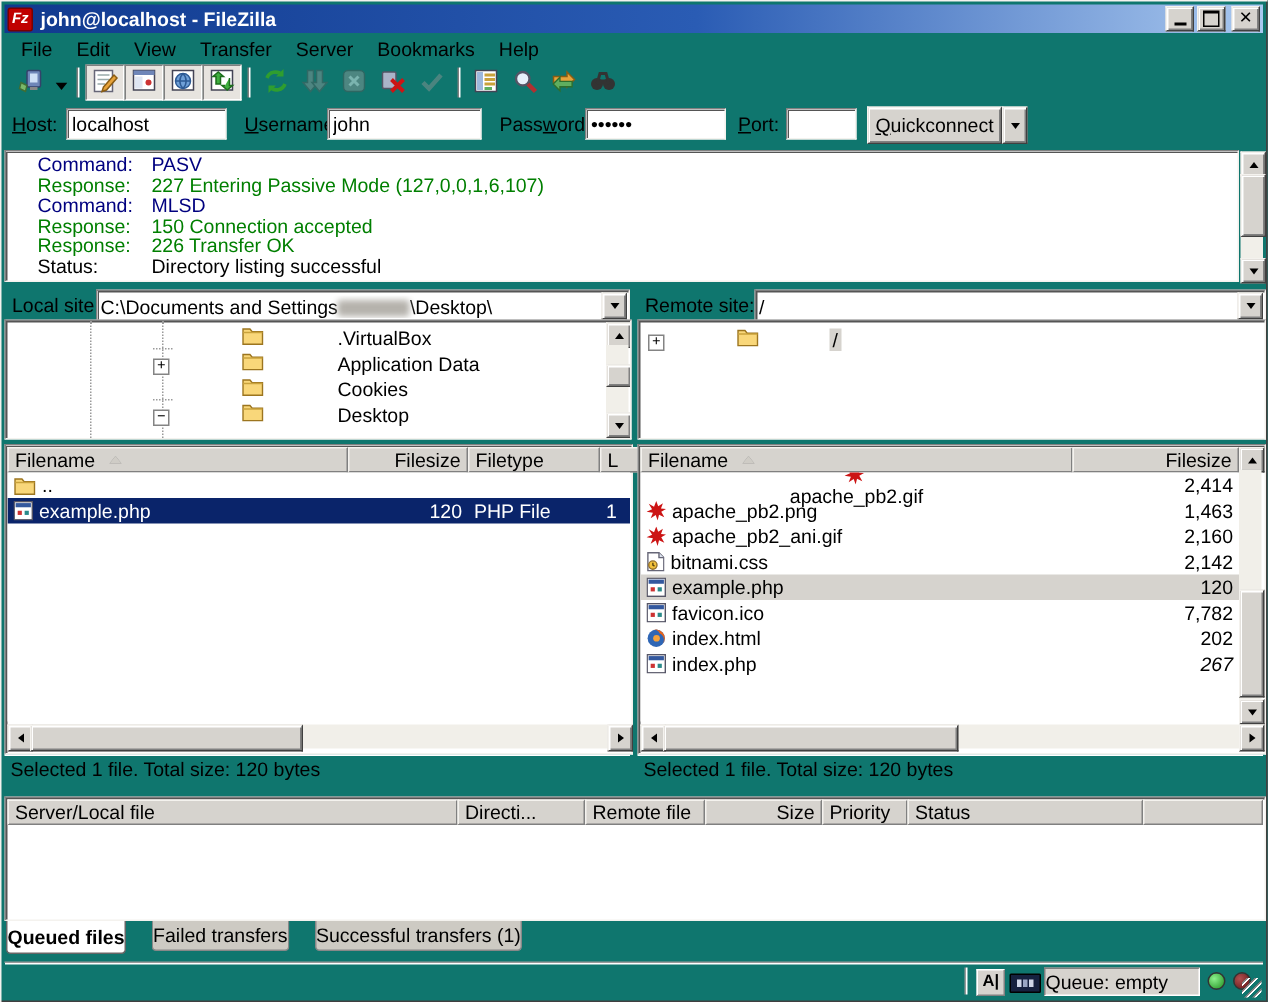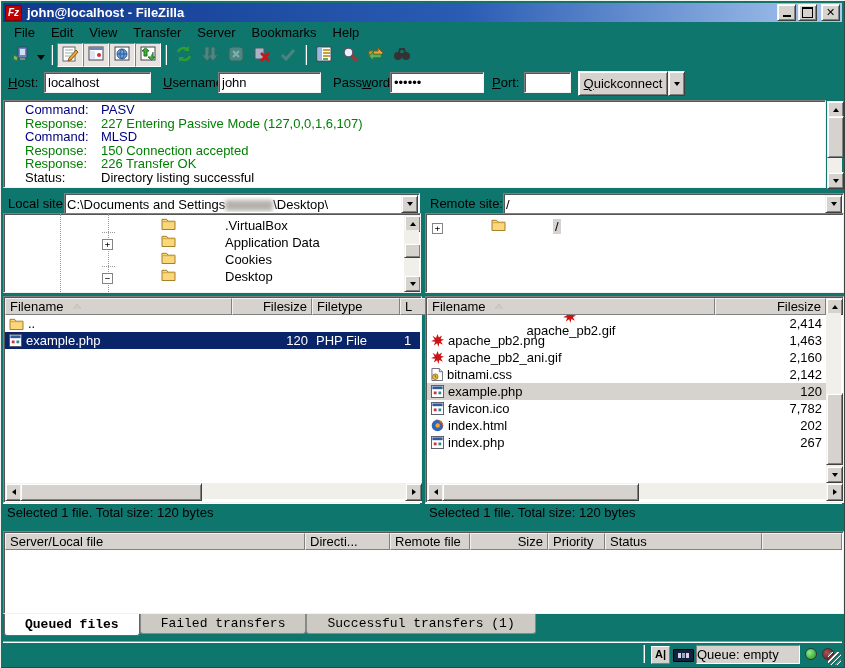--- a/index.html
+++ b/index.html
@@ -77,22 +77,22 @@
   .rows{position:absolute;background:#fff;overflow:hidden;}
   .frow{display:flex;height:17px;align-items:center;}
   .fcell{padding:0 4px;overflow:hidden;white-space:nowrap;box-sizing:border-box;flex:none;display:flex;align-items:center;}
   .fcell.r{justify-content:flex-end;}
   .fcell .ic{margin-right:4px;flex:none;display:flex;}
   .sel-active{background:#0a246a;color:#fff;}
   .sel-row-inactive{background:#d6d3ce;}
   .status-strip{height:18px;display:flex;align-items:center;padding-left:4px;box-sizing:border-box;
     border-top:1px solid #fff;}
   
-  .tab{height:20px;display:flex;align-items:center;padding:0 20px;margin-right:0;
-    background:#cdcac3;border:1px solid #888;border-top:none;border-radius:0 0 3px 3px;box-sizing:border-box;font-family:Liberation Mono, monospace;}
+  .tab{height:20px;display:flex;align-items:center;padding:0 0;margin-right:17px;
+    background:#cdcac3;border:1px solid #888;border-top:none;border-radius:0 0 3px 3px;box-sizing:border-box;}
   .tab.active{background:#fff;font-weight:bold;height:22px;border-color:#666;}
   .statusbar{left:3px;top:641px;width:839px;height:24px;border-top:1px solid #9a9a9a;box-shadow:inset 0 1px 0 #fff;}
   .led{width:10px;height:10px;border-radius:50%;border:1px solid #333;}
   .grip{right:1px;bottom:1px;width:13px;height:13px;
     background:repeating-linear-gradient(135deg,transparent 0 2px,#808080 2px 3px,#fff 3px 4px);}
   .etch-v{width:0;height:18px;border-left:1px solid #9a9a9a;border-right:1px solid #fff;}
   u{text-decoration:underline;}
 </style>
 </head>
 <body>
@@ -548,21 +548,21 @@
             <span class="ic">
               <svg width="13" height="13" viewBox="0 0 14 14">
                 <rect x="0.5" y="0.5" width="13" height="13" fill="#fff" stroke="#556"></rect>
                 <rect x="1.5" y="1.5" width="11" height="3" fill="#33589e"></rect>
                 <rect x="3" y="7" width="3" height="3" fill="#c33"></rect>
                 <rect x="8" y="7" width="3" height="3" fill="#2a8a8a"></rect>
               </svg>
             </span>
             <span>index.php</span>
           </div>
-          <div class="fcell r" style="width: 111px;">
+          <div class="fcell r" style="width: 111px; font-style: italic;">
             <span>267</span>
           </div>
         </div>
       </div>
     <div class="abs" style="left:400px;top:1px;width:15px;height:183px;">
       <div class="sb-btn abs" style="top:0;width:15px;height:15px;">
           <span class="t-up"></span>
         </div>
       <div class="sb-track abs" style="top:15px;width:15px;height:153px;"></div>
       <div class="sb-thumb abs" style="top:95px;width:15px;height:70px;"></div>

